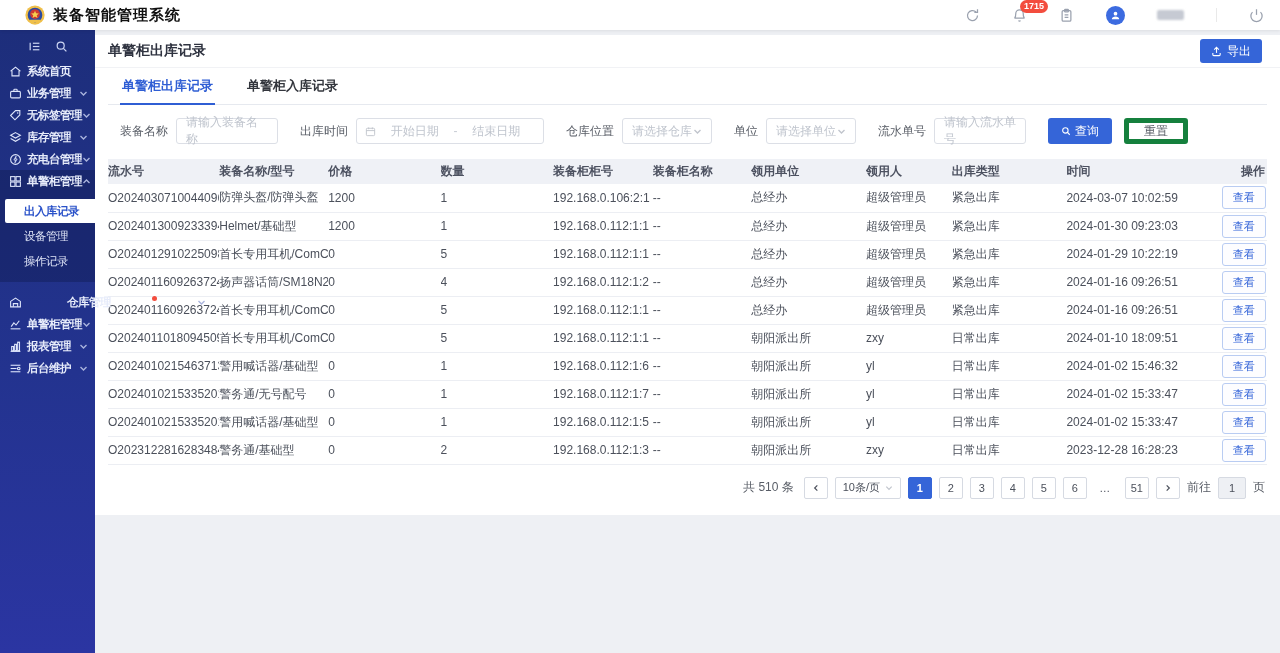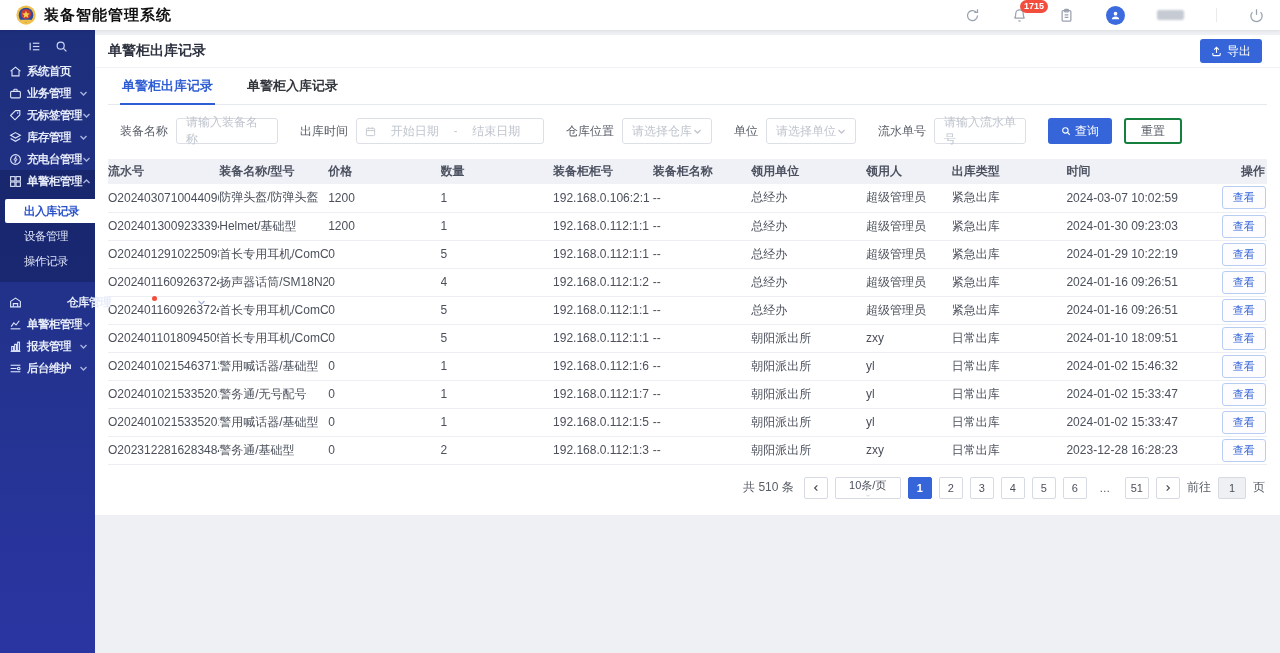--- a/index.html
+++ b/index.html
@@ -2,21 +2,21 @@
 <html><head>
 <meta charset="utf-8">
 <style>
   * { box-sizing: border-box; margin: 0; padding: 0; }
   html,body { width:1280px; height:653px; overflow:hidden; }
   body { font-family:"Liberation Sans","DejaVu Sans",sans-serif; background:#eef0f4; font-size:12px; color:#303133; }
 
   
   .topbar { position:fixed; top:0; left:0; width:1280px; height:30px; background:#fff;
             display:flex; align-items:center; z-index:20; box-shadow:0 1px 3px rgba(0,0,0,.08); }
-  .brand { display:flex; align-items:center; gap:7px; padding-left:15px; }
+  .brand { display:flex; align-items:center; gap:7px; padding-left:24px; }
   .app-title { font-size:15px; font-weight:bold; color:#111; letter-spacing:1px; }
   .topbar-right { margin-left:auto; display:flex; align-items:center; gap:32px; padding-right:16px; }
   .tb-icon { display:flex; align-items:center; justify-content:center; cursor:pointer; position:relative; }
   .tb-icon svg { width:15px; height:15px; }
   .badge { position:absolute; top:-8px; left:8px; background:#f34d3e; color:#fff; font-size:9px;
            line-height:1; padding:2px 4px; border-radius:8px; font-weight:bold; white-space:nowrap; }
   .avatar { width:19px; height:19px; border-radius:50%; background:#3c6be0; display:flex; align-items:center; justify-content:center; }
   .redacted { width:27px; height:10px; background:#c6cad3; border-radius:2px; filter:blur(1.3px); }
   .vdiv { width:1px; height:14px; background:#e9e9e9; }
 
@@ -62,21 +62,21 @@
            display:flex; align-items:center; padding:0 9px; color:#bfc4cd; font-size:12px; }
   .in-equip { width:102px; }
   .in-serial { width:92px; }
   .daterange { width:188px; justify-content:space-between; padding:0 8px; }
   .daterange .cal { display:flex; } .daterange .cal svg { width:11px; height:11px; }
   .select { width:90px; justify-content:space-between; cursor:pointer; }
   .select svg { width:9px; height:9px; }
   .btn-query { background:#3565d8; color:#fff; border:none; height:26px; padding:0 13px; border-radius:3px;
                font-size:12px; display:flex; align-items:center; gap:4px; cursor:pointer; margin-right:12px; }
   .btn-query svg { width:10px; height:10px; }
-  .btn-reset { background:#fff; border:2px solid #15803d; color:#585d66; height:26px; padding:0 15px;
+  .btn-reset { background:#fff; border:5px solid #15803d; color:#585d66; height:26px; padding:0 15px;
                border-radius:3px; font-size:12px; cursor:pointer; }
 
   
   table { width:100%; border-collapse:collapse; table-layout:fixed; }
   thead th { background:#eff1f6; color:#4c5160; font-weight:bold; font-size:12px; text-align:left;
              height:20px; padding:4px 6px 4px 0; white-space:nowrap; overflow:hidden; }
   thead th:first-child { padding-left:0; }
   thead th.op-col, td.op-cell { text-align:right; padding-right:2px; }
   tbody td { height:28px; border-bottom:1px solid #eceef3; color:#4b505b; font-size:12px;
              padding:0 6px 0 0; white-space:nowrap; overflow:hidden; }
@@ -86,21 +86,21 @@
   
   .pagi { display:flex; align-items:center; justify-content:flex-end; gap:7px; padding:12px 2px 10px;
           color:#585d66; font-size:12px; }
   .p-total { margin-right:3px; }
   .p-btn { min-width:24px; height:22px; border:1px solid #d6dae2; background:#fff; border-radius:2px;
            display:inline-flex; align-items:center; justify-content:center; color:#4b505b;
            font-size:11px; padding:0 5px; cursor:pointer; }
   .p-btn svg { width:8px; height:8px; }
   .p-btn.active { background:#3565d8; border-color:#3565d8; color:#fff; font-weight:bold; }
   .p-btn.p-ellipsis { border:none; background:none; letter-spacing:2px; cursor:default; }
-  .p-size { width:66px; justify-content:space-between; padding:0 7px;flex-direction:column; }
+  .p-size { width:66px; justify-content:space-between; padding:0 7px; }
   .p-pages { display:flex; gap:7px; }
   .jump-input { width:28px; height:22px; border:1px solid #d6dae2; border-radius:2px; background:#eef0f4;
                 text-align:center; font-size:11px; color:#4b505b; }
 </style>
 </head>
 <body>
 
 <div class="topbar">
   <div class="brand">
     <span style="display:flex;">

